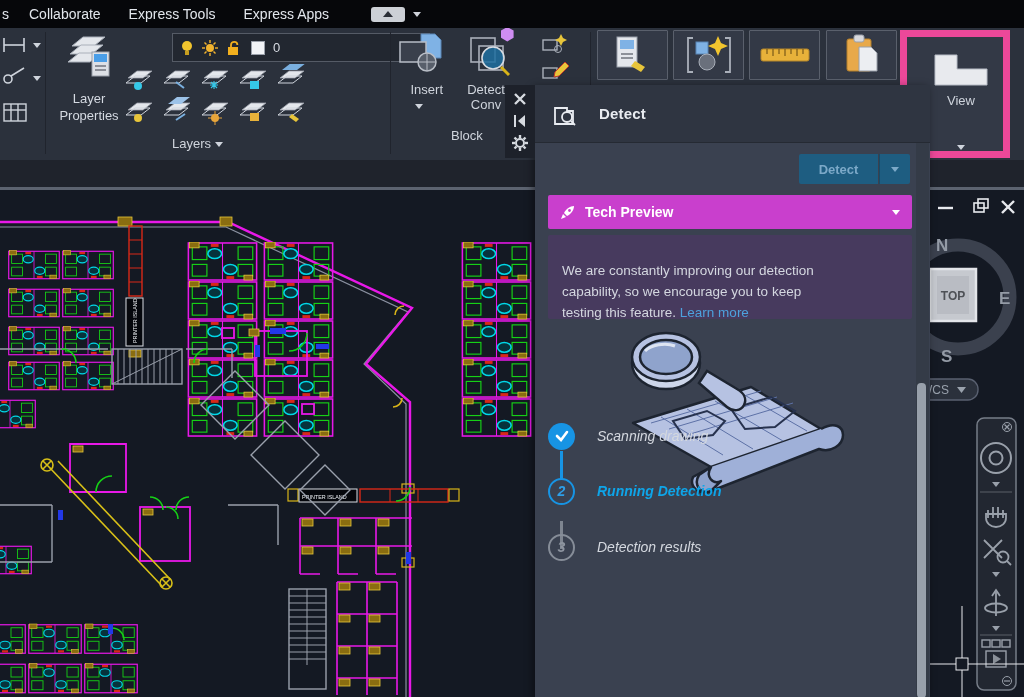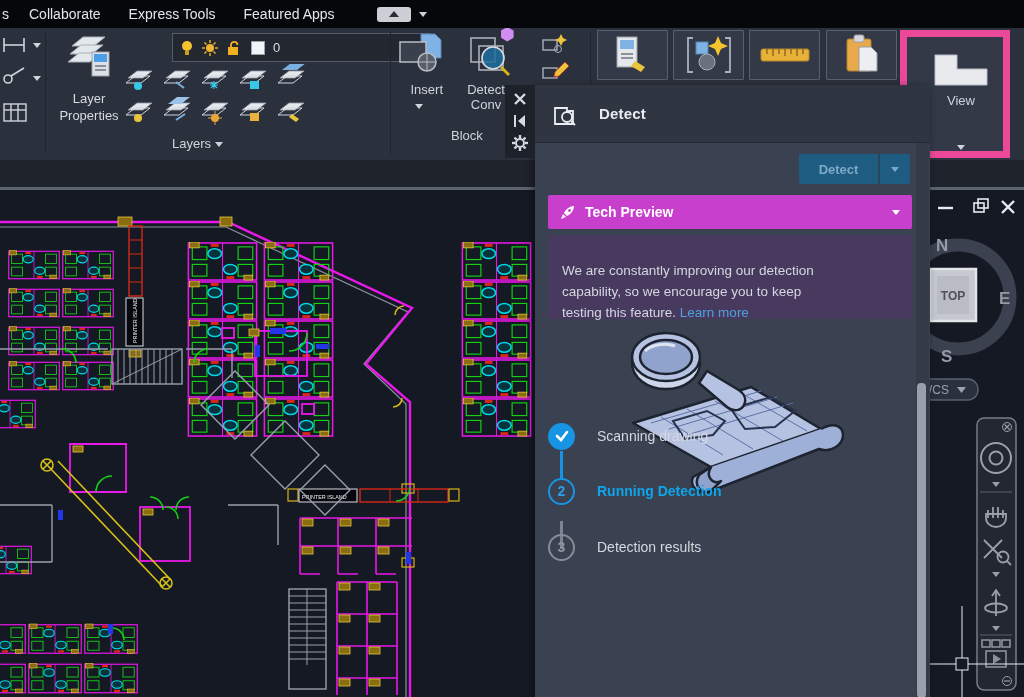--- a/index.html
+++ b/index.html
@@ -51,21 +51,21 @@
     display:flex; align-items:center; justify-content:center; border-radius:0 2px 2px 0; border-left:1px solid #174b68; }
   .btn-detect-arrow .caret { border-top-color:#7ca9c8; }
   .banner { position:absolute; left:13px; top:110px; width:364px; height:34px; background:#c93fcd; border-radius:2px;
     display:flex; align-items:center; padding:0 12px; color:#ffffff; }
   .banner .txt { font-size:14px; font-weight:bold; margin-left:9px; }
   .banner .caret { margin-left:auto; border-top-color:#fff; }
   .desc { position:absolute; left:13px; top:150px; width:364px; height:84px; background:#473a5e; border-radius:2px;
     padding:25px 14px; font-size:13.5px; line-height:21px; color:#d4d7e0; }
   .desc a { color:#4da1dd; text-decoration:none; }
   .illu { position:absolute; left:68px; top:240px; width:264px; height:185px; }
-  .step-row { position:absolute; left:13px; width:340px; height:28px; display:flex; align-items:center; }
+  .step-row { position:absolute; left:13px; width:340px; height:28px; display:flex; align-items:center;font-style:italic; }
   .step-circle { width:27px; height:27px; border-radius:50%; display:flex; align-items:center; justify-content:center; flex:0 0 27px; }
   .step-done { background:#1794e4; }
   .step-active { border:2.5px solid #1794e4; color:#2e9fe8; font-size:14px; font-weight:bold; }
   .step-pending { border:2.5px solid #868d98; color:#8e95a0; font-size:14px; font-weight:bold; }
   .step-label { margin-left:22px; font-size:14px; color:#d4d8df; }
   .step-label.active { font-weight:bold; color:#0ea5e9; }
   .connector { position:absolute; left:25px; width:3px; }
   .conn-blue { background:#1794e4; }
   .conn-grey { background:#7e8590; }
   .pal-scroll-track { position:absolute; right:1px; top:58px; width:13px; height:554px; background:#343b47; }
@@ -73,21 +73,21 @@
 </style>
 </head>
 <body>
 
 <div class="screen">
 
   <div class="menubar">
     <span class="menu-item menu-partial">s</span>
     <span class="menu-item">Collaborate</span>
     <span class="menu-item">Express Tools</span>
-    <span class="menu-item">Featured Apps</span>
+    <span class="menu-item">Express Apps</span>
     <span class="menu-pill">
         <span class="tri-up-dark"></span>
       </span>
     <span class="tri-down-light"></span>
   </div>
 
   <div class="ribbon">
 
     <svg class="abs" style="left:0;top:4px" width="44" height="100">
       <g stroke="#cfd4dc" stroke-width="1.6" fill="none">

